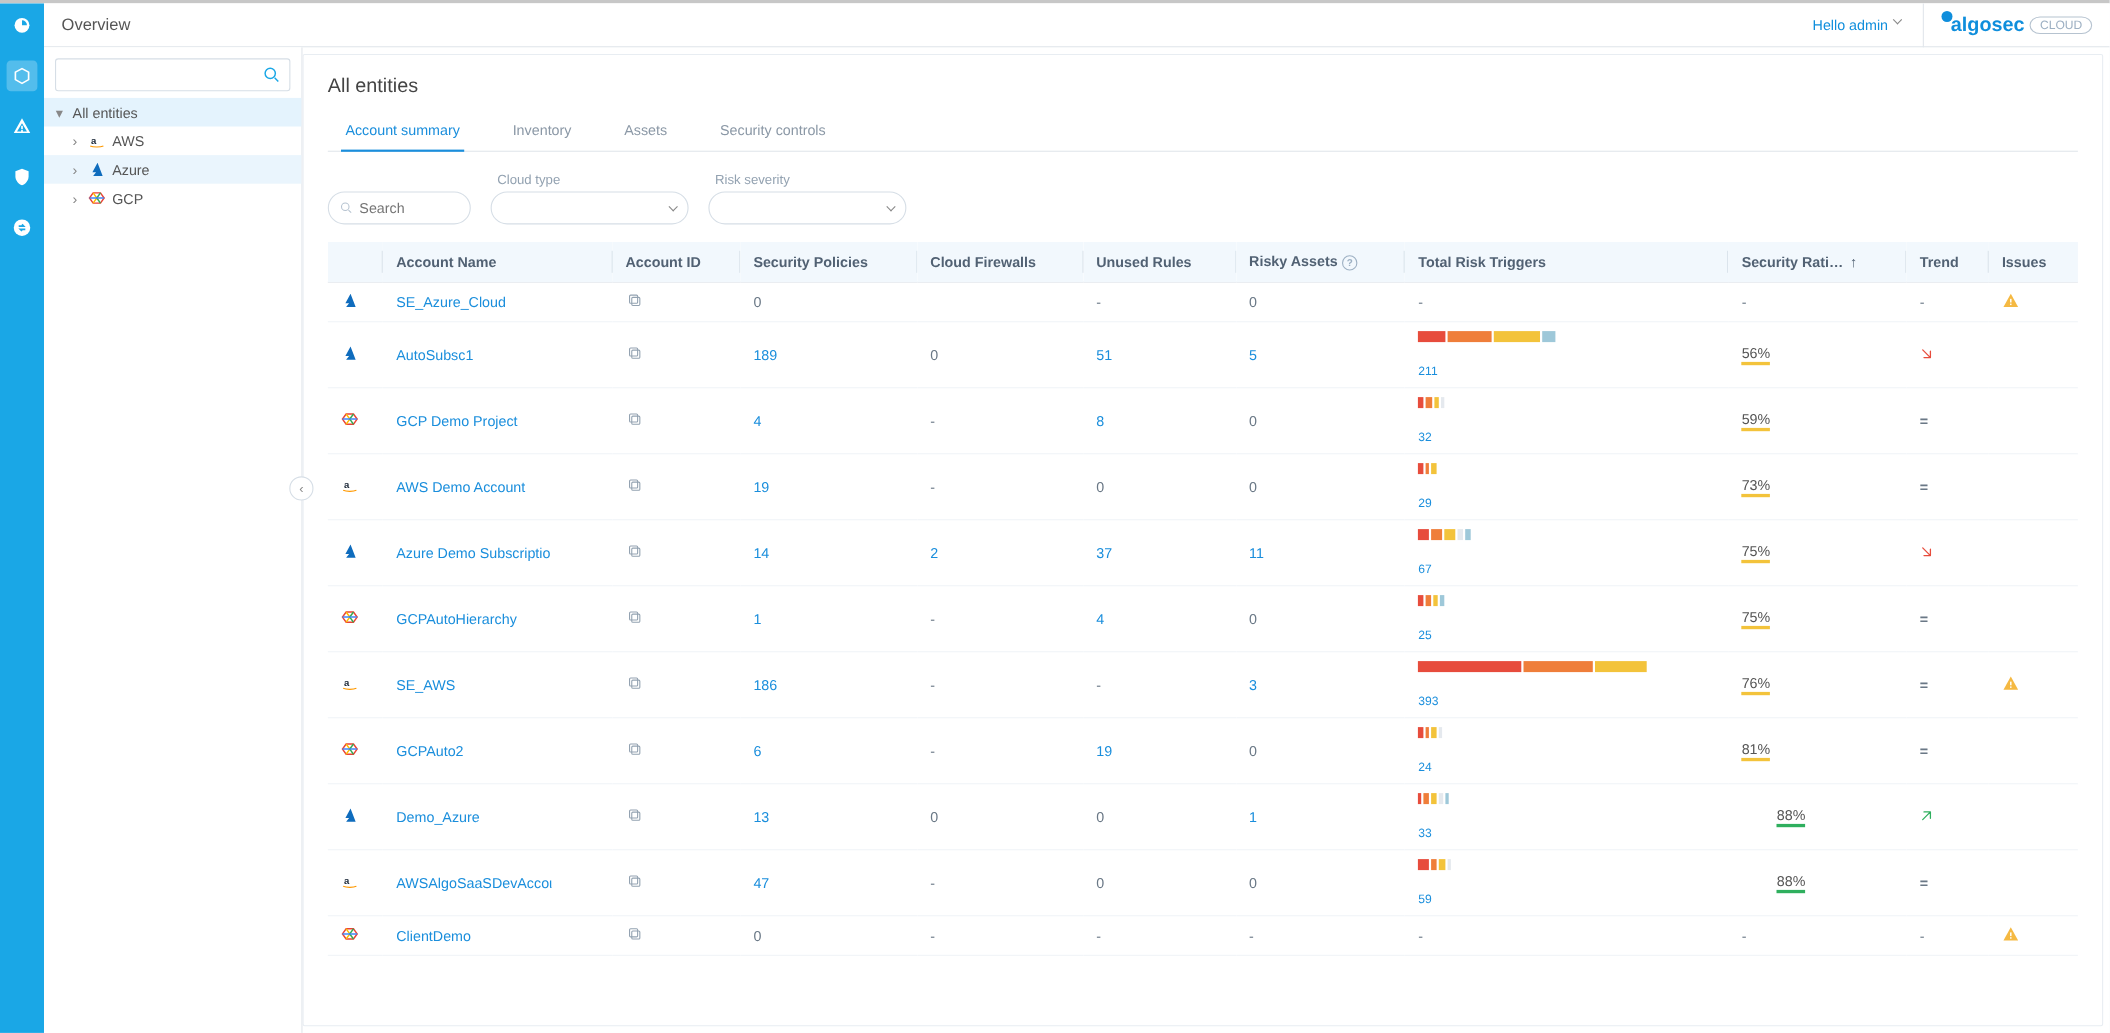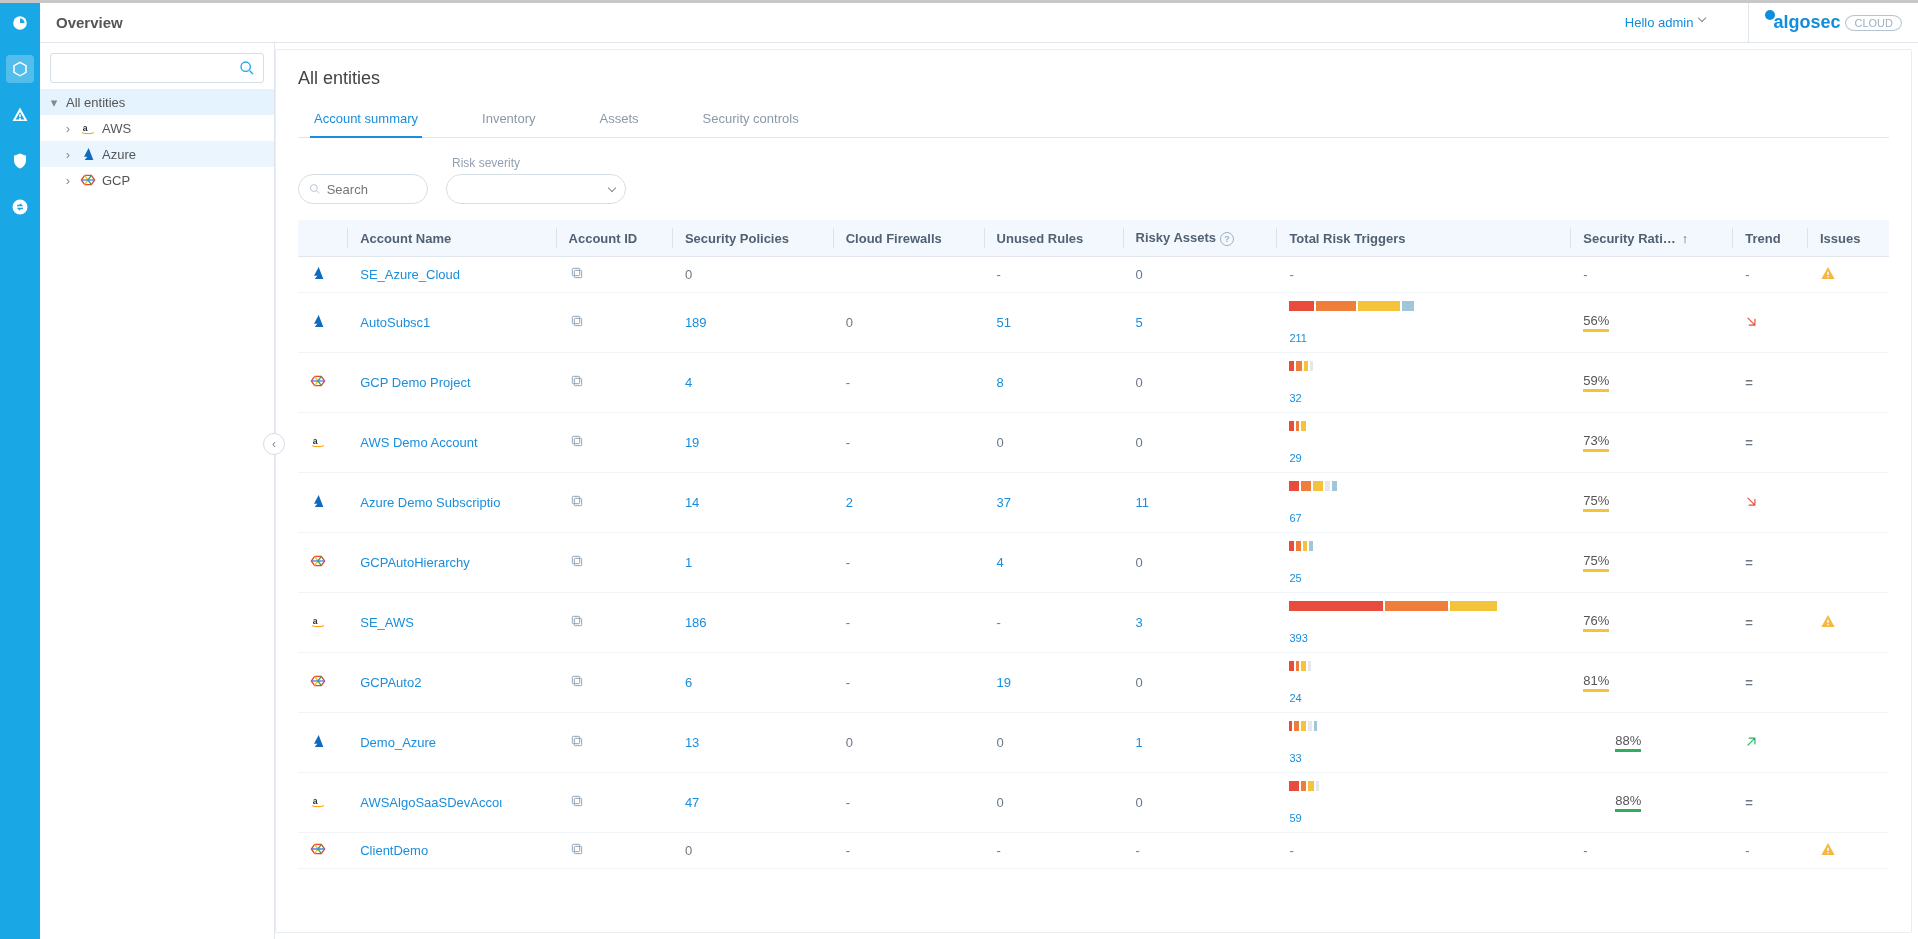--- a/index.html
+++ b/index.html
@@ -5,24 +5,24 @@
   * { box-sizing: border-box; margin: 0; padding: 0; }
   body { font-family: "Segoe UI", Arial, sans-serif; font-size: 13px; color: #555; background: #f5f7fa; }
   .shell { display: flex; height: 939px; width: 1918px; overflow: hidden; border-top: 3px solid #c7c7c7; background:#fff;}
   
   .rail { width: 40px; background: #1aa7e6; display: flex; flex-direction: column; align-items: center; padding-top: 6px; gap: 18px; }
   .rail .ritem { width: 28px; height: 28px; display:flex; align-items:center; justify-content:center; color:#fff; border-radius:4px; cursor:pointer;}
   .rail .ritem.active { background: rgba(255,255,255,.25); }
   .rail svg { width:18px; height:18px; fill:#fff; }
   
   .topbar { height: 40px; border-bottom: 1px solid #e1e6ec; display:flex; align-items:center; padding: 0 16px; justify-content: space-between; background:#fff;}
-  .topbar .title { font-size: 15px; color:#555;font-weight:bold;}
+  .topbar .title { font-size: 15px; color:#555;}
   .topbar .right { display:flex; align-items:center; gap:20px;}
   .hello { color:#0f8edc; font-size:13px; display:flex; align-items:flex-start; gap:6px; cursor:pointer;}
-  .logo { display:flex; align-items:center; gap:2px; padding-left:14px; border-left:1px solid #e1e6ec; height:40px;margin-left:23px;}
+  .logo { display:flex; align-items:center; gap:2px; padding-left:14px; border-left:1px solid #e1e6ec; height:40px;}
   .logo .a { color:#0f8edc; font-weight:700; font-size:18px; position:relative;}
   .logo .a::before { content:""; width:10px; height:10px; background:#0f8edc; border-radius:50%; position:absolute; top:-2px; left:-8px;}
   .logo .cloud { border:1.5px solid #b6c3d0; border-radius: 12px 12px 12px 12px / 10px 10px 10px 10px; padding:1px 8px; font-size:11px; color:#9db0c3; margin-left:3px;}
   
   .body { flex:1; display:flex; min-width:0;}
   .col { display:flex; flex-direction:column; min-width:0;}
   
   .sidebar { width: 235px; border-right: 1px solid #e1e6ec; background:#fff; position:relative;}
   .searchwrap { padding: 10px 10px 6px; }
   .search { border:1px solid #d6dee6; border-radius:3px; height:30px; display:flex; align-items:center; padding:0 8px;}
@@ -31,21 +31,21 @@
   .tree { font-size: 13px; }
   .tree .node { display:flex; align-items:center; height:26px; padding-left:8px; cursor:pointer; gap:6px;}
   .tree .node.root { background:#e4f3fd;}
   .tree .node.selected { background:#eaf5fd;}
   .tree .chev { width:12px; display:inline-flex; justify-content:center; color:#888;}
   .tree .cicon { width:16px; height:16px; display:inline-flex; align-items:center; justify-content:center;}
   .collapse-btn { position:absolute; right:-11px; top:390px; width:22px; height:22px; border:1px solid #d6dee6; border-radius:50%; background:#fff; display:flex; align-items:center; justify-content:center; cursor:pointer; color:#888; font-size:12px;}
   
   .main { flex:1; padding: 18px 22px; overflow:auto; background:#fff; border-top:1px solid #e1e6ec; margin:6px 6px 6px 0; border:1px solid #e8edf2; border-radius:2px;}
   .main h1 { font-size: 18px; font-weight:500; color:#444; margin-bottom: 14px;}
-  .tabs { display:flex; gap: 56px; border-bottom:1px solid #e1e6ec; padding: 0 12px;}
+  .tabs { display:flex; gap: 40px; border-bottom:1px solid #e1e6ec; padding: 0 12px;}
   .tab { padding: 8px 4px 10px; color:#8b98a6; cursor:pointer; font-size:13px;}
   .tab.active { color:#1a8edc; border-bottom:2px solid #1a8edc; margin-bottom:-1px;}
   .filters { display:flex; gap: 18px; padding: 18px 0 12px; align-items:flex-end;}
   .fsearch { border:1px solid #d6dee6; border-radius:16px; height:30px; width:130px; display:flex; align-items:center; padding:0 10px; gap:6px;}
   .fsearch input { border:0; outline:0; width:100%; font-size:13px;}
   .fsearch svg{ width:14px; height:14px; stroke:#b6c3d0; fill:none; stroke-width:2;}
   .filter { display:flex; flex-direction:column; gap:4px;}
   .filter label { font-size:12px; color:#93a2b1; padding-left:6px;}
   .select { border:1px solid #d6dee6; border-radius:16px; height:30px; width:180px; display:flex; align-items:center; justify-content:flex-end; padding:0 10px; color:#888; cursor:pointer;}
   
@@ -187,20 +187,26 @@
         <div class="filters">
           <div class="fsearch">
             <svg viewBox="0 0 24 24">
                 <circle cx="10" cy="10" r="7"></circle>
                 <path d="M21 21l-5-5"></path>
               </svg>
             <input placeholder="Search" style="">
           </div>
           <div id="filters-holder" style="display:flex; gap:18px;">
               <div class="filter">
+                <label>Cloud type</label>
+                <div class="select">
+                  <span class="chevdown"></span>
+                </div>
+              </div>
+              <div class="filter">
                 <label>Risk severity</label>
                 <div class="select">
                   <span class="chevdown"></span>
                 </div>
               </div>
             </div>
         </div>
         <table class="grid">
           <thead>
               <tr id="gridhead">

